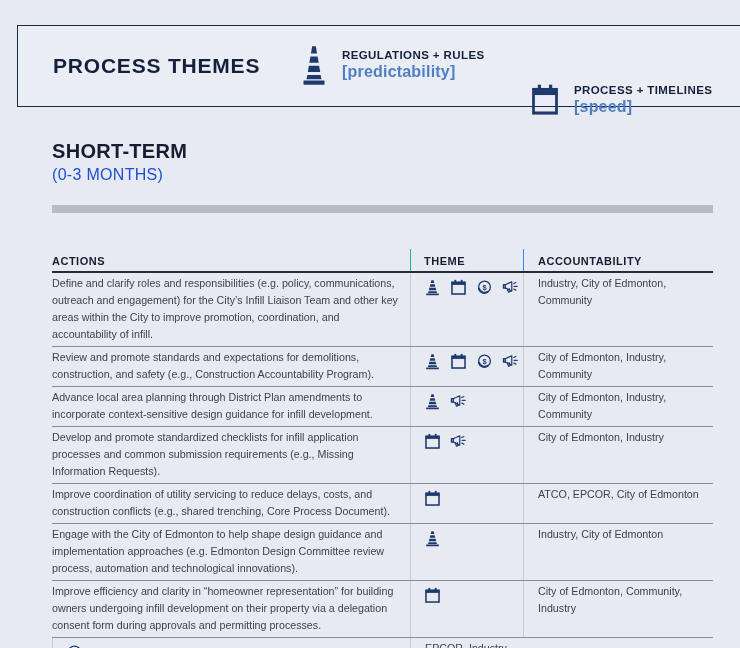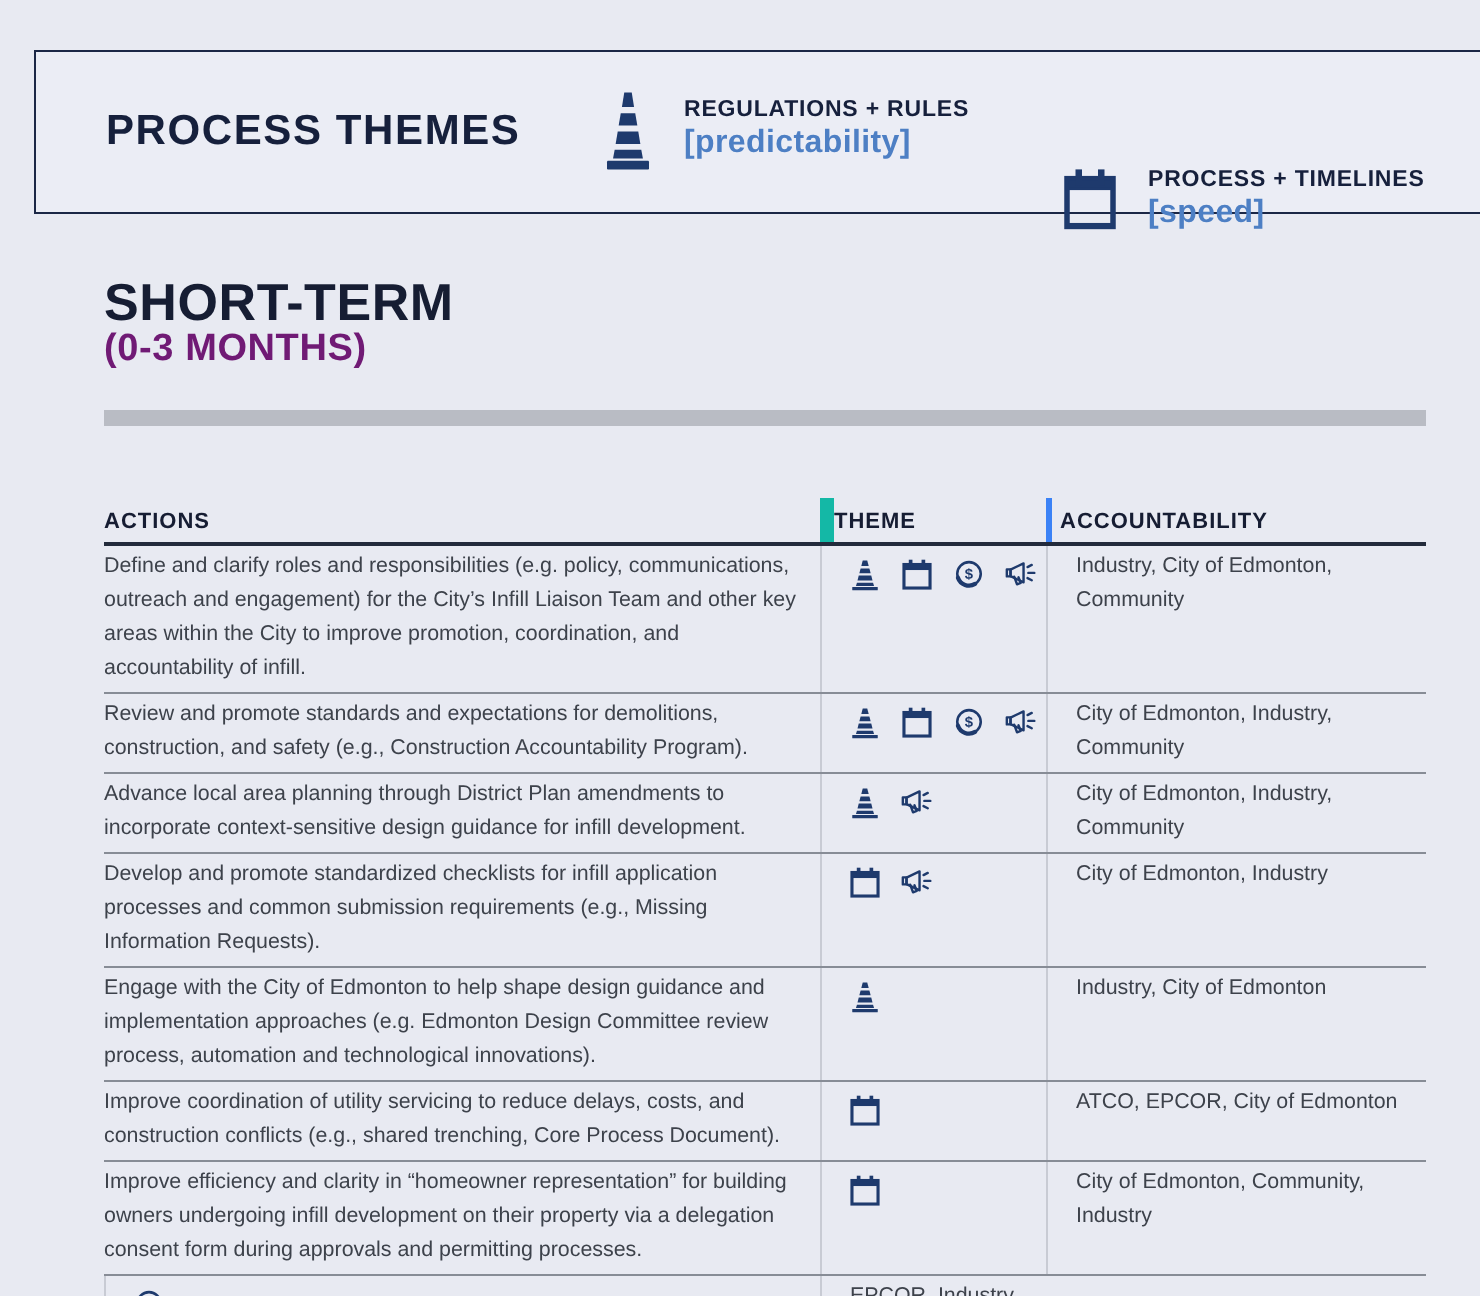--- a/index.html
+++ b/index.html
@@ -21,29 +21,29 @@
   }
   .legend-item{position:absolute;display:flex;align-items:center;gap:14px;}
   .legend-item.l1{left:282px;top:17px;}
   .legend-item.l2{left:512px;top:21px;margin-top:36px;}
   .legend-cone{width:28px;height:44px;color:#1e3a6d;flex:0 0 auto;}
   .legend-cal{width:30px;height:34px;color:#1e3a6d;flex:0 0 auto;}
   .legend-label{font-size:11.5px;font-weight:bold;color:#16203c;letter-spacing:0.4px;white-space:nowrap;}
   .legend-qualifier{font-size:16px;font-weight:bold;color:#4d7fc4;margin-top:2px;letter-spacing:0.2px;}
   
   .section-heading{position:absolute;left:52px;top:140px;}
-  .section-title{font-size:26px;font-weight:bold;color:#161d33;letter-spacing:0.3px;line-height:23px;}
-  .section-subtitle{font-size:19px;font-weight:bold;color:#701a75;letter-spacing:0.3px;line-height:23px;}
+  .section-title{font-size:20px;font-weight:bold;color:#161d33;letter-spacing:0.3px;line-height:23px;}
+  .section-subtitle{font-size:16px;font-weight:normal;color:#1d4ed8;letter-spacing:0.3px;line-height:23px;}
   
   .gray-bar{position:absolute;left:52px;top:205px;width:661px;height:8px;background:#b9bcc4;}
   .action-table{position:absolute;left:52px;top:213px;width:661px;}
   .thead{display:grid;grid-template-columns:358px 113px 190px;border-bottom:2px solid #232b3c;margin-top:36px;}
   .th{font-size:11px;font-weight:bold;color:#161d33;letter-spacing:0.5px;padding:6px 0 4px 0;}
-  .th-theme{border-left:7px solid #14b8a6;}
-  .th-acct{padding-left:4px;border-left:3px solid #3b82f6;}
+  .th-theme{padding-left:13px;border-left:1px solid #14b8a6;}
+  .th-acct{padding-left:14px;border-left:1px solid #3b82f6;}
   .tr{display:grid;grid-template-columns:358px 113px 190px;border-bottom:1.5px solid #878c96;}
   .tr:last-child{border-bottom:2px solid #3f4552;}
   .td-action{font-size:10.7px;line-height:17px;color:#3d424b;padding:2px 8px 3px 0;}
   .td-theme{padding:5px 0 0 13px;border-left:1px solid #c8cbd4;display:flex;gap:9px;align-items:flex-start;}
   .td-acct{font-size:10.7px;line-height:17px;color:#3d424b;padding:2px 0 3px 14px;border-left:1px solid #c8cbd4;}
   .ticon{width:17px;height:17px;flex:0 0 auto;color:#1e3a6d;margin-top:1px;}
   .sprite{position:absolute;width:0;height:0;overflow:hidden;}
 </style>
 </head>
 <body>
@@ -174,37 +174,37 @@
             <use href="#icon-calendar"></use>
           </svg>
           <svg class="ticon" viewBox="0 0 24 24">
             <use href="#icon-megaphone"></use>
           </svg>
         </div>
     <div class="td td-acct">City of Edmonton, Industry</div>
   </div>
 
   <div class="tr">
+    <div class="td td-action">Improve coordination of utility servicing to reduce delays, costs, and construction conflicts (e.g., shared trenching, Core Process Document).</div>
+    <div class="td td-theme">
+          <svg class="ticon" viewBox="0 0 24 24">
+            <use href="#icon-calendar"></use>
+          </svg>
+        </div>
+    <div class="td td-acct">ATCO, EPCOR, City of Edmonton</div>
+  </div>
+
+  <div class="tr">
     <div class="td td-action">Engage with the City of Edmonton to help shape design guidance and implementation approaches (e.g. Edmonton Design Committee review process, automation and technological innovations).</div>
     <div class="td td-theme">
           <svg class="ticon" viewBox="0 0 24 24">
             <use href="#icon-cone"></use>
           </svg>
         </div>
     <div class="td td-acct">Industry, City of Edmonton</div>
-  </div>
-
-  <div class="tr">
-    <div class="td td-action">Improve coordination of utility servicing to reduce delays, costs, and construction conflicts (e.g., shared trenching, Core Process Document).</div>
-    <div class="td td-theme">
-          <svg class="ticon" viewBox="0 0 24 24">
-            <use href="#icon-calendar"></use>
-          </svg>
-        </div>
-    <div class="td td-acct">ATCO, EPCOR, City of Edmonton</div>
   </div>
 
   <div class="tr">
     <div class="td td-action">Improve efficiency and clarity in “homeowner representation” for building owners undergoing infill development on their property via a delegation consent form during approvals and permitting processes.</div>
     <div class="td td-theme">
           <svg class="ticon" viewBox="0 0 24 24">
             <use href="#icon-calendar"></use>
           </svg>
         </div>
     <div class="td td-acct">City of Edmonton, Community, Industry</div>

